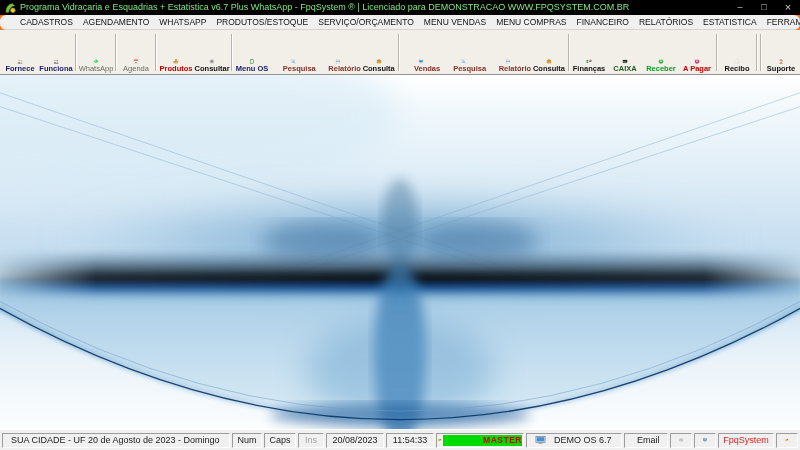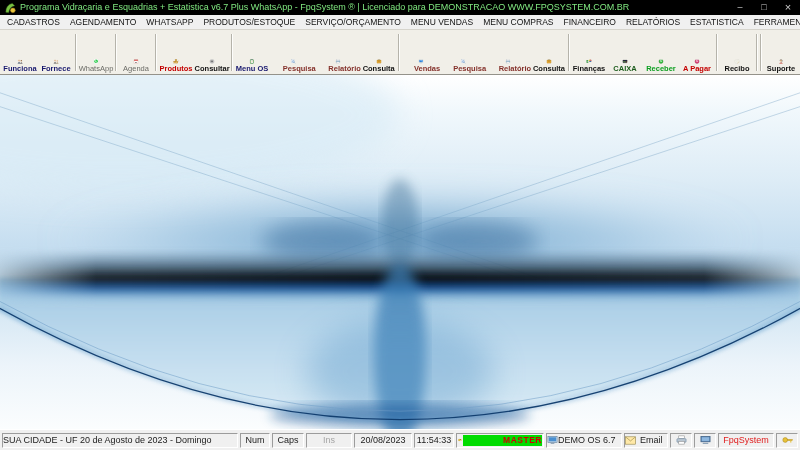--- a/index.html
+++ b/index.html
@@ -9,21 +9,21 @@
   
   .titlebar{height:15px;background:#000;display:flex;align-items:center;padding:0 0 0 4px;flex:0 0 auto;}
   .titlebar .app-ic{flex:0 0 auto;margin-right:4px;}
   .titlebar .title{flex:1 1 auto;color:#80e880;font-size:9px;white-space:nowrap;overflow:hidden;line-height:15px;}
   .win-btn{width:24px;height:15px;display:flex;align-items:center;justify-content:center;
     color:#cfcfcf;font-size:9px;line-height:1;cursor:default;}
   .win-btn.close{font-size:11px;}
 
   
   .menubar{height:14px;background:#f0f0f0;border-bottom:1px solid #d6d4cc;display:flex;align-items:center;
-    font-size:8.5px;color:#111;flex:0 0 auto;padding-left:2px;}
+    font-size:8.5px;color:#111;flex:0 0 auto;padding-left:15px;border-radius:6px;}
   .menu-items{display:flex;height:100%;align-items:center;}
   .menu-item{padding:0 5px;height:100%;display:flex;align-items:center;white-space:nowrap;}
 
   
   .toolbar{height:43px;background:#f1efe8;border-bottom:1px solid #94928a;display:flex;align-items:stretch;
     padding:1px 1px 0 2px;flex:0 0 auto;}
   .tb-btn{display:flex;flex-direction:column;align-items:center;justify-content:flex-start;
     padding:1px 2px 0;min-width:30px;border:1px solid transparent;border-radius:10px;margin-top:26px;}
   .tb-btn svg{display:block;}
   .tb-lbl{font-size:7.5px;font-weight:bold;line-height:9px;white-space:nowrap;margin-top:0;}
@@ -35,21 +35,21 @@
   svg text{font-family:"Liberation Sans",sans-serif;}
 
   
   .client{position:relative;flex:1 1 auto;overflow:hidden;background:#fff;}
   .client svg{position:absolute;inset:0;width:100%;height:100%;}
 
   
   .statusbar{height:20px;background:#f0f0f0;border-top:1px solid #fff;display:flex;align-items:center;
     padding:0 2px;gap:2px;flex:0 0 auto;font-size:9px;color:#222;}
   .sb-panel{height:15px;border:1px solid;border-color:#9c9c9c #fff #fff #9c9c9c;background:#f0f0f0;
-    display:flex;align-items:center;padding:0 0;white-space:nowrap;box-sizing:border-box;}
+    display:flex;align-items:center;padding:0 8px;white-space:nowrap;box-sizing:border-box;}
   .sb-msg{flex:1 1 auto;}
   .sb-dim{color:#a5a5a5;}
   .sb-center{justify-content:center;text-align:right;}
   .master-panel{width:88px;padding:0 1px;gap:1px;}
   .master-badge{flex:1 1 auto;height:11px;background:#00dc00;color:#d00000;font-weight:bold;font-size:8.5px;
     display:flex;align-items:center;justify-content:center;letter-spacing:.5px;padding-left:40px;}
   .brand{color:#e02020;font-size:9px;}
 </style>
 </head>
 <body>
@@ -84,38 +84,38 @@
       </div>
 
   </div>
 
   <div class="toolbar">
 
 
     <div class="tb-btn">
       <svg width="28" height="24" viewBox="0 0 32 26">
         <circle cx="11" cy="8" r="4" fill="#e9bd93" stroke="#b98a5d" stroke-width=".5"></circle>
+        <path d="M3.5,23 Q11,11.5 18.5,23 Z" fill="#53524f"></path>
+        <path d="M10,13 l1,3 1,-3 z" fill="#c03030"></path>
+        <circle cx="23" cy="10" r="3.6" fill="#e9bd93" stroke="#b98a5d" stroke-width=".5"></circle>
+        <path d="M16.5,23 Q23,13 29.5,23 Z" fill="#8a6f52"></path>
+      </svg>
+      <span class="tb-lbl lbl-navy">Fornece</span>
+    </div>
+
+    <div class="tb-btn">
+      <svg width="28" height="24" viewBox="0 0 32 26">
+        <circle cx="11" cy="8" r="4" fill="#e9bd93" stroke="#b98a5d" stroke-width=".5"></circle>
         <path d="M3.5,23 Q11,11.5 18.5,23 Z" fill="#3a4e66"></path>
         <path d="M10,13 l1,3 1,-3 z" fill="#d04040"></path>
         <circle cx="23" cy="10" r="3.6" fill="#e9bd93" stroke="#b98a5d" stroke-width=".5"></circle>
         <path d="M19.5,7.5 q3.5,-3 7,0 l-0.5,3 h-6 z" fill="#6e4f33"></path>
         <path d="M16.5,23 Q23,13 29.5,23 Z" fill="#2f2f38"></path>
       </svg>
       <span class="tb-lbl lbl-navy">Funciona</span>
-    </div>
-
-    <div class="tb-btn">
-      <svg width="28" height="24" viewBox="0 0 32 26">
-        <circle cx="11" cy="8" r="4" fill="#e9bd93" stroke="#b98a5d" stroke-width=".5"></circle>
-        <path d="M3.5,23 Q11,11.5 18.5,23 Z" fill="#53524f"></path>
-        <path d="M10,13 l1,3 1,-3 z" fill="#c03030"></path>
-        <circle cx="23" cy="10" r="3.6" fill="#e9bd93" stroke="#b98a5d" stroke-width=".5"></circle>
-        <path d="M16.5,23 Q23,13 29.5,23 Z" fill="#8a6f52"></path>
-      </svg>
-      <span class="tb-lbl lbl-navy">Fornece</span>
     </div>
 
     <div class="tb-sep"></div>
 
     <div class="tb-btn">
       <svg width="28" height="24" viewBox="0 0 32 26">
         <rect x="4" y="0.5" width="24" height="24" rx="4" fill="#fff" stroke="#cdd4cd"></rect>
         <circle cx="16.5" cy="12" r="9.3" fill="#2fcc4f"></circle>
         <path d="M8.5,21.5 L13.5,18 L11.5,15 Z" fill="#2fcc4f"></path>
         <path d="M13,6.8 q-2.2,1 -1.6,3.4 q0.8,3.3 3.8,5.3 q2.6,1.7 4.7,1 q1.6,-0.6 1.2,-2.2 l-2.4,-1.2 -1.3,1 q-2,-0.9 -2.9,-3 l1,-1.3 -1.2,-2.6 q-0.5,-0.7 -1.3,-0.4 z" fill="#fff"></path>
@@ -422,38 +422,38 @@
   <div class="statusbar">
     <div class="sb-panel sb-msg">
       <span>SUA CIDADE - UF 20 de Agosto de 2023 - Domingo</span>
     </div>
     <div class="sb-panel sb-center" style="width:30px">
       <span>Num</span>
     </div>
     <div class="sb-panel sb-center" style="width:32px">
       <span>Caps</span>
     </div>
-    <div class="sb-panel sb-center sb-dim" style="width:46px">
+    <div class="sb-panel sb-center sb-dim" style="width:26px">
       <span>Ins</span>
     </div>
     <div class="sb-panel sb-center" style="width:58px">
       <span>20/08/2023</span>
     </div>
-    <div class="sb-panel sb-center" style="width:40px">
+    <div class="sb-panel sb-center" style="width:48px">
       <span>11:54:33</span>
     </div>
     <div class="sb-panel master-panel">
       <svg width="11" height="10" viewBox="0 0 12 10">
         <circle cx="3.5" cy="5" r="2.6" fill="#e8c23a" stroke="#a8861e" stroke-width=".6"></circle>
         <rect x="5.8" y="4.2" width="5.6" height="1.6" fill="#e8c23a" stroke="#a8861e" stroke-width=".4"></rect>
         <rect x="9" y="5.8" width="1.2" height="2" fill="#e8c23a"></rect>
       </svg>
       <span class="master-badge">MASTER</span>
     </div>
-    <div class="sb-panel" style="width:76px;gap:0">
+    <div class="sb-panel" style="width:96px;gap:8px">
       <svg width="11" height="10" viewBox="0 0 12 10">
         <rect x="1" y="1" width="10" height="6.5" fill="#cfe0ee" stroke="#5b7b9a" stroke-width=".7"></rect>
         <rect x="2" y="2" width="8" height="4.5" fill="#4a8fd0"></rect>
         <rect x="4" y="8" width="4" height="1.2" fill="#8aa0b5"></rect>
       </svg>
       <span>DEMO OS 6.7</span>
     </div>
     <div class="sb-panel" style="width:44px;gap:4px">
       <svg width="11" height="9" viewBox="0 0 12 9">
         <rect x=".5" y=".5" width="11" height="8" fill="#ffe9a8" stroke="#8a7a3a" stroke-width=".6"></rect>

